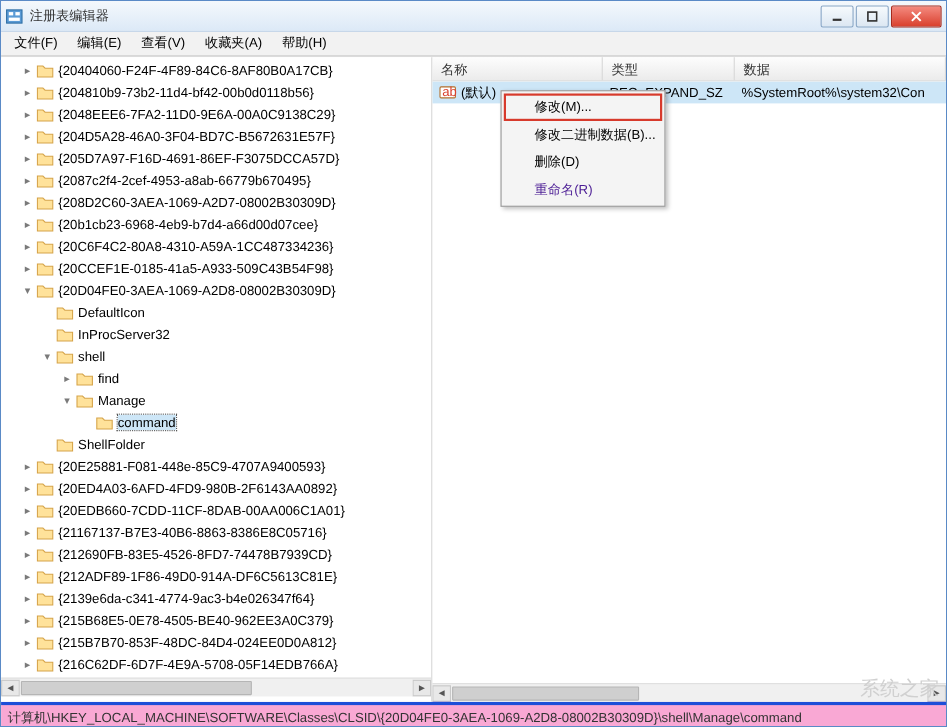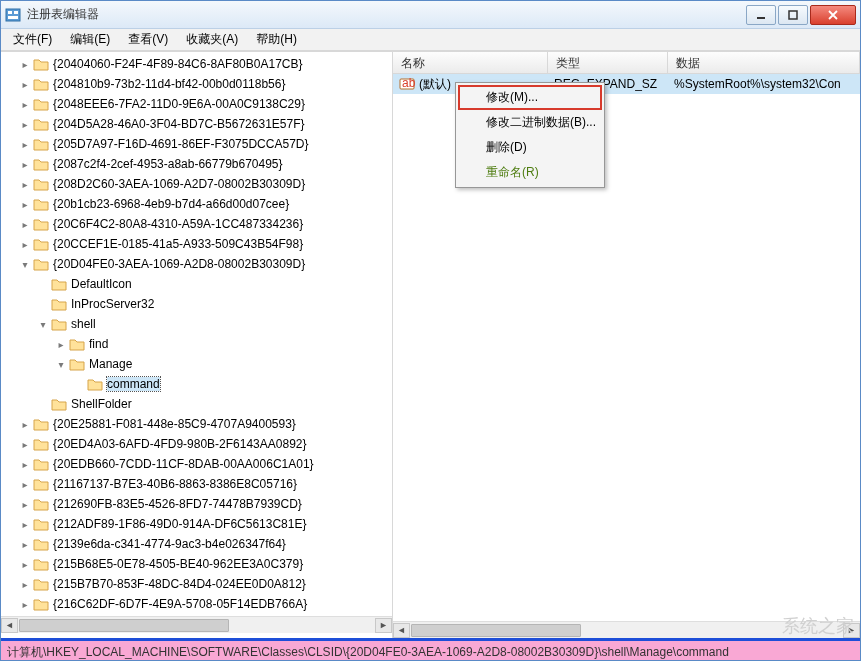--- a/index.html
+++ b/index.html
@@ -27,21 +27,21 @@
 .statusbar { height: 22px; border-top:3px solid #1d4ed8; padding: 3px 6px; background:#f9a8d4; white-space:nowrap; overflow:hidden; color:#333; }
 .tree { padding: 2px 0 2px 0; }
 .tree ul { list-style:none; padding-left: 18px; }
 .tree li { white-space: nowrap; }
 .node { display:flex; align-items:center; height: 20px; cursor:default; }
 .toggle { width:12px; height:12px; margin-right:2px; display:inline-flex; align-items:center; justify-content:center; color:#7a7a7a; font-size:10px; }
 .folder-icon { width:16px; height:16px; margin-right:4px; display:inline-flex; }
 .label { color:#000; }
 .context-menu { position:absolute; background:#f4f4f4; border:1px solid #979797; box-shadow: 2px 2px 4px rgba(0,0,0,.25); padding:2px; width: 150px; z-index:100; }
 .context-menu .cm-item { padding: 4px 10px 4px 28px; white-space:nowrap; cursor:default; }
-.context-menu .cm-item.disabled { color:#4d7c0f; }
+.context-menu .cm-item.disabled { color:#4c1d95; }
 .context-menu .cm-highlight { outline: 2px solid #d73a2c; outline-offset: -2px; }
 .scrollbar-h { height: 17px; background:#f0f0f0; border-top:1px solid #dedede; display:flex; align-items:center; }
 .sb-btn { width:17px; height:15px; background:#e8e8e8; border:1px solid #c8c8c8; display:flex; align-items:center; justify-content:center; color:#555; font-size:9px; }
 .sb-track { flex:1; height:15px; background:#f0f0f0; position:relative; }
 .sb-thumb { position:absolute; height:13px; top:1px; background:#cfcfcf; border:1px solid #b5b5b5; border-radius:1px; }
 .watermark { position:absolute; right:6px; bottom:22px; color:#d0d0d0; font-size:18px; pointer-events:none; }
 svg { display:block; }
 </style>
 </head>
 <body>

